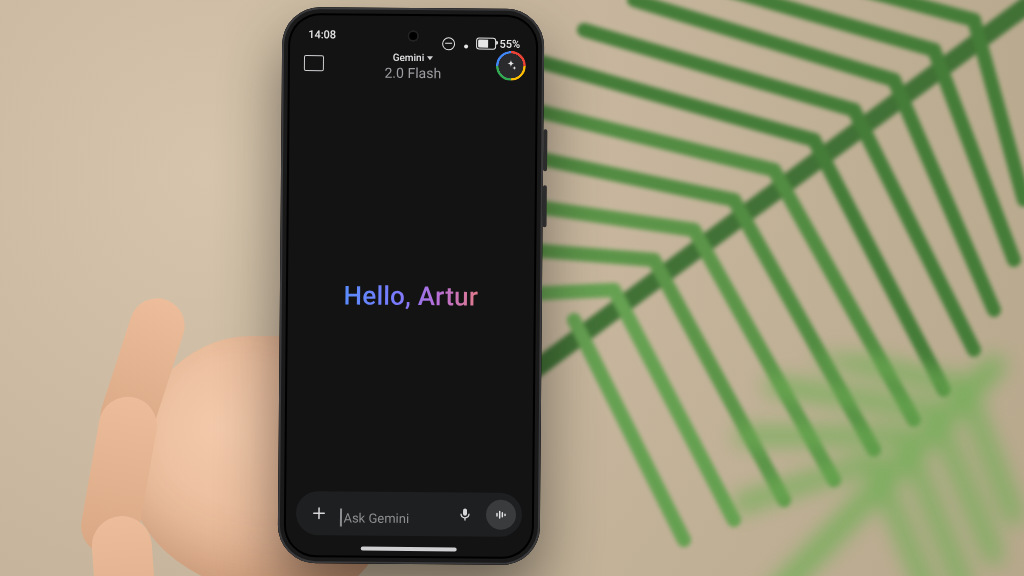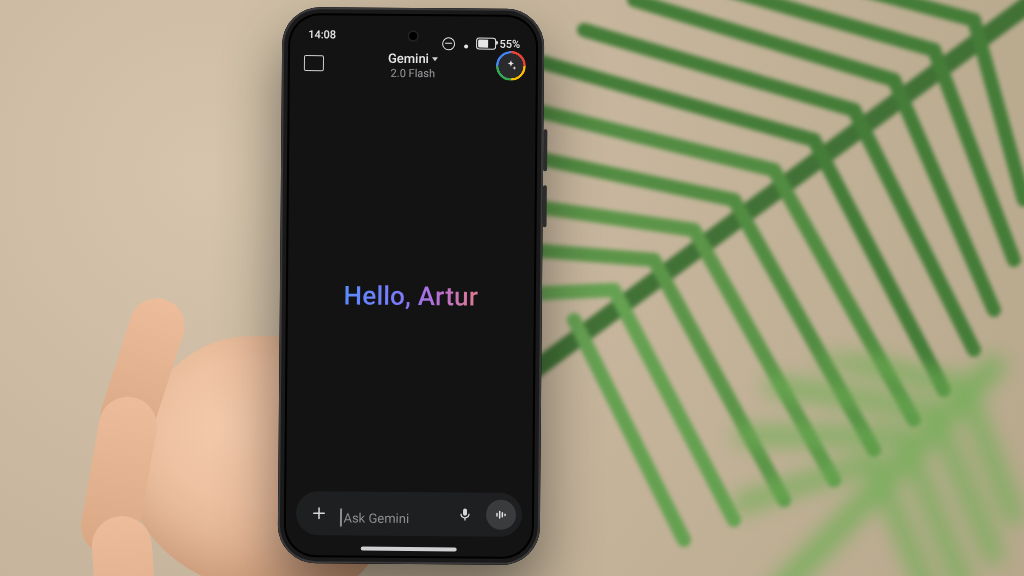--- a/index.html
+++ b/index.html
@@ -32,23 +32,23 @@
   .wifi:before{content:"";position:absolute;width:4px;height:4px;border-radius:50%;background:#e6e6e6;left:4.5px;bottom:0;}
   .wifi:after{content:"";position:absolute;left:0;bottom:-1px;width:13px;height:13px;border:1.4px solid #e6e6e6;border-radius:50%;clip-path:polygon(10% 55%,50% 20%,90% 55%,50% 55%);}
   .batt{display:flex;align-items:center;gap:3px;}
   .batt-icon{position:relative;width:18px;height:10px;border:1.2px solid #e6e6e6;border-radius:3px;}
   .batt-icon:after{content:"";position:absolute;right:-3px;top:2px;width:2px;height:4px;background:#e6e6e6;border-radius:0 2px 2px 0;}
   .batt-fill{position:absolute;left:1px;top:1px;bottom:1px;width:55%;background:#e6e6e6;border-radius:1.5px 0 0 1.5px;}
   
   .app-header{position:relative;height:48px;display:flex;align-items:flex-start;justify-content:center;padding:2px 10px 0;}
   .tabswitch{position:absolute;left:14px;top:6px;width:18px;height:14px;border:1.6px solid #cfcfd2;border-radius:2px;}
   .model{display:flex;flex-direction:column;align-items:center;line-height:1.15;}
-  .model-row{display:flex;align-items:center;gap:3px;font-size:13px;font-weight:500;color:#e7e7e9;}
+  .model-row{display:flex;align-items:center;gap:3px;font-size:10px;font-weight:500;color:#e7e7e9;}
   .caret{width:0;height:0;border-left:3.5px solid transparent;border-right:3.5px solid transparent;border-top:4.5px solid #cfcfd2;}
-  .model-sub{font-size:11px;color:#9d9da2;margin-top:1px;}
+  .model-sub{font-size:14px;color:#9d9da2;margin-top:1px;}
   .avatar{position:absolute;right:12px;top:2px;width:26px;height:26px;border-radius:50%;background:#2a2a2c;display:flex;align-items:center;justify-content:center;}
   .avatar:before{content:"";position:absolute;inset:-2px;border-radius:50%;background:conic-gradient(#ea4335 0 25%,#fbbc04 0 50%,#34a853 0 75%,#4285f4 0);-webkit-mask:radial-gradient(circle,transparent 58%,#000 60%);mask:radial-gradient(circle,transparent 58%,#000 60%);}
   .avatar svg{width:14px;height:14px;}
   
   .greeting{flex:1 1 auto;display:flex;align-items:center;justify-content:center;}
   .greeting span{font-size:26px;font-weight:500;background:linear-gradient(90deg,#5a8cff 0%,#7a7bff 40%,#b86fd8 70%,#e07a8b 100%);-webkit-background-clip:text;background-clip:text;color:transparent;letter-spacing:.2px;}
   
   .input-bar{margin:0 10px 20px;height:44px;border-radius:26px;background:#1e1f20;display:flex;align-items:center;padding:0 6px 0 8px;gap:6px;}
   .plus-btn{width:30px;height:30px;border-radius:50%;display:flex;align-items:center;justify-content:center;color:#d8d8da;}
   .plus-btn svg{width:18px;height:18px;}

